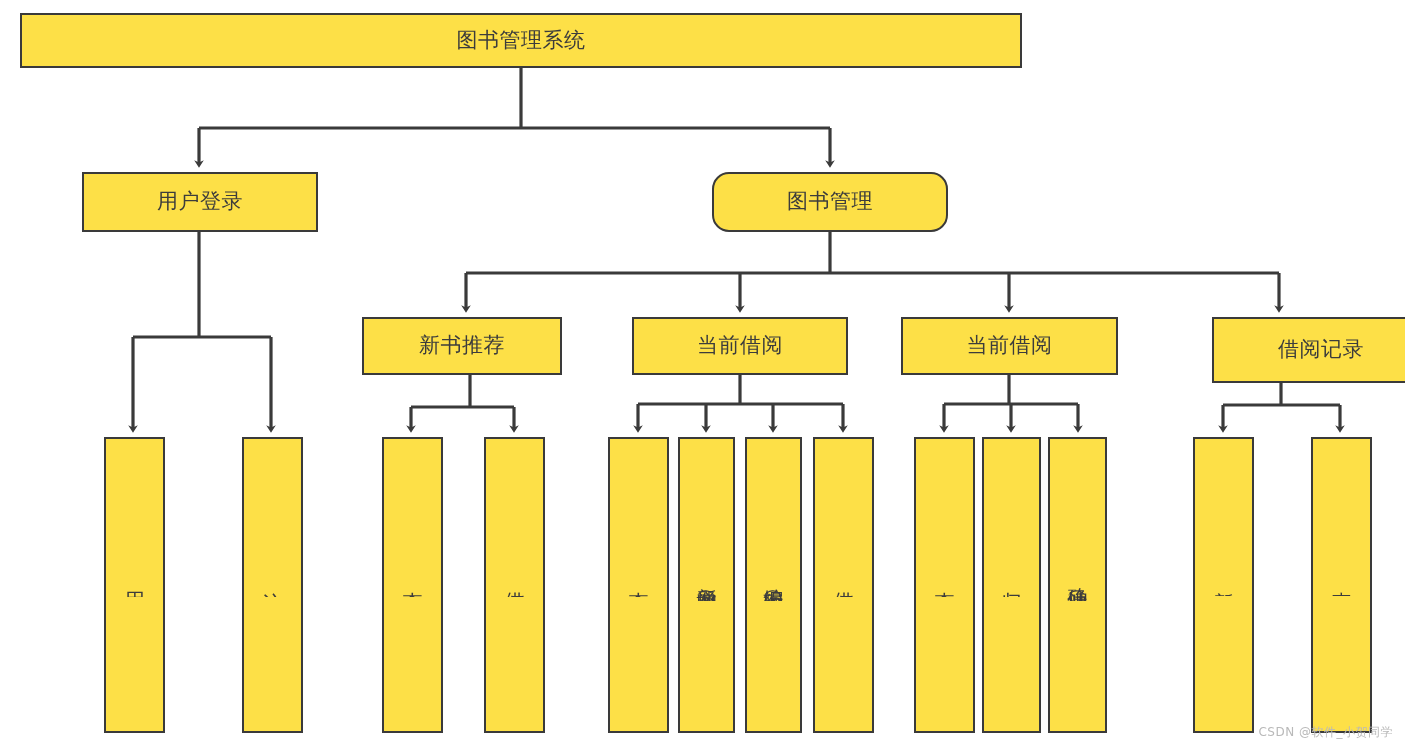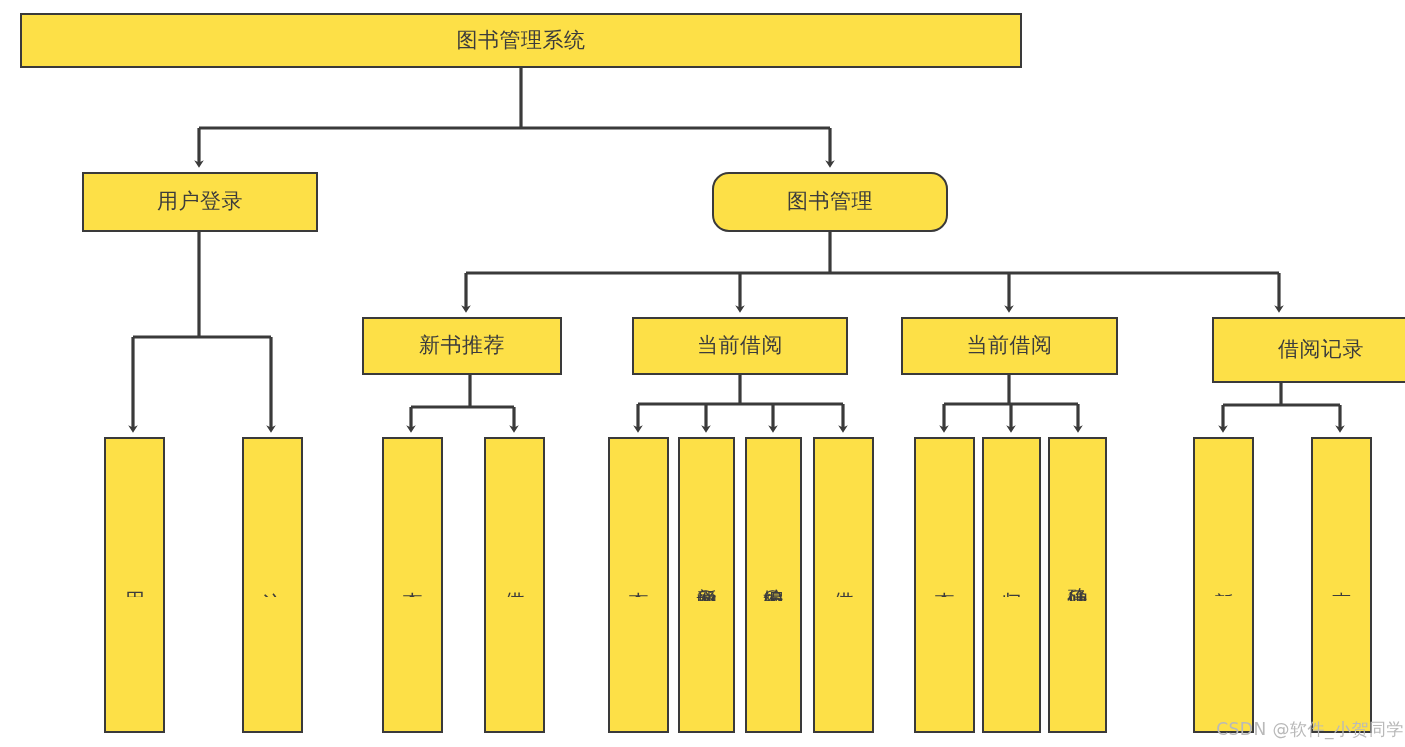--- a/index.html
+++ b/index.html
@@ -52,23 +52,23 @@
     padding-bottom: 2px;
     text-align: center;
     overflow: hidden;
   }
   .node-v.tall-text {
     letter-spacing: 3px;
     font-size: 20px;
   }
   .watermark {
     position: absolute;
-    right: 1px;
+    right: 12px;
     bottom: 6px;
-    font-size: 17px;
+    font-size: 12px;
     color: #b9b9b9;
     letter-spacing: 0.5px;
     white-space: nowrap;
     pointer-events: none;
   }
 </style>
 </head>
 <body>
 
 <div id="diagram-root">

